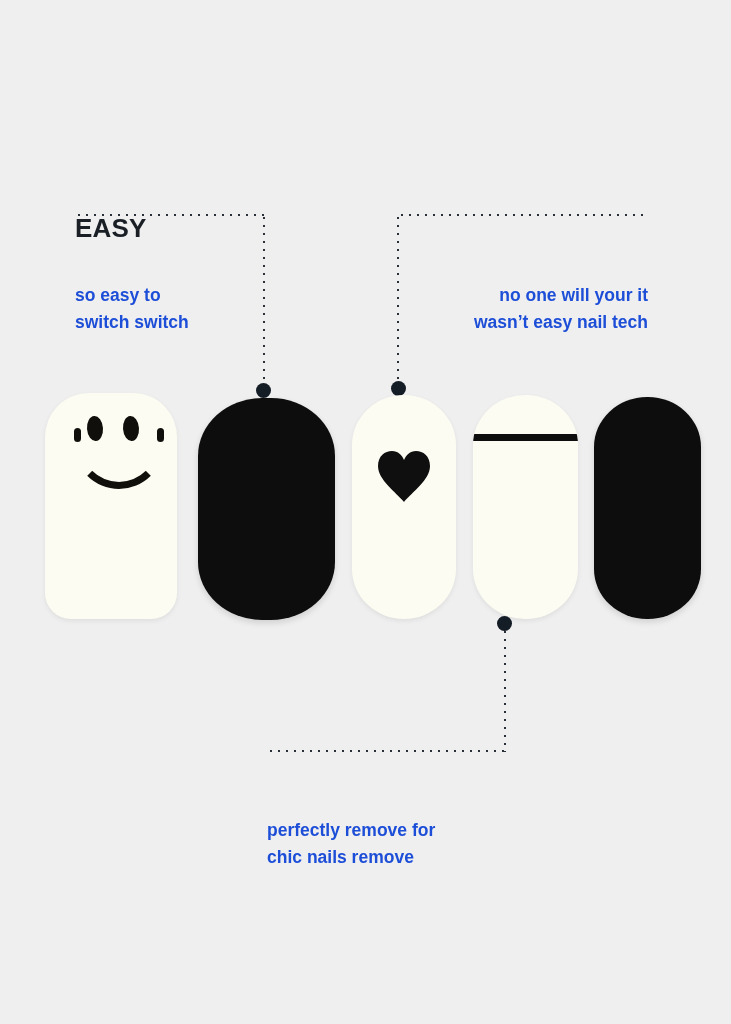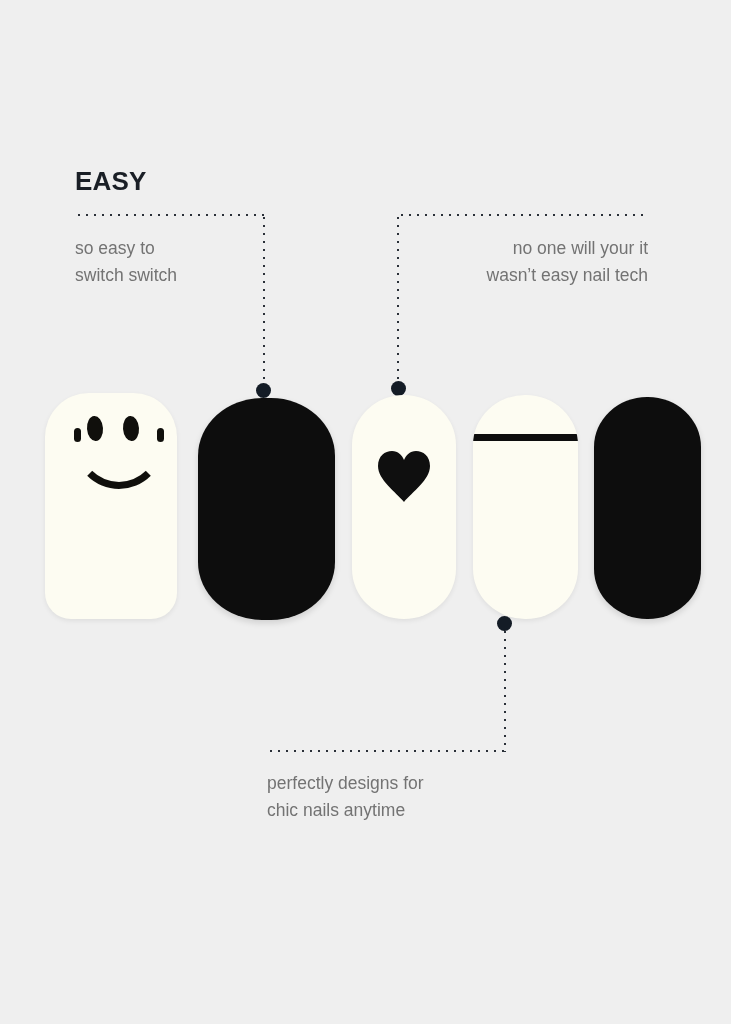--- a/index.html
+++ b/index.html
@@ -8,34 +8,34 @@
     width:731px;height:1024px;
     background:#efefef;
     font-family:"Liberation Sans","DejaVu Sans",sans-serif;
     color:#1a1f26;
     overflow:hidden;
     position:relative;
   }
   .stage{position:absolute;inset:0;width:731px;height:1024px;}
 
   
-  .callout{position:absolute;}
+  .callout{position:absolute;margin-top:47px;}
   .callout-title{
     font-size:26px;
     font-weight:700;
     letter-spacing:0.2px;
     line-height:1;
     color:#1a1f26;
     white-space:nowrap;
   }
   .callout-body{
     font-size:17.5px;
-    font-weight:400;
+    font-weight:700;
     line-height:1.52;
-    color:#737373;
+    color:#1d4ed8;
   }
 
   
   .dot-rule-h{
     position:absolute;
     height:2px;
     background-image:radial-gradient(circle, #2a3038 0.9px, rgba(0,0,0,0) 1.1px);
     background-size:8px 2px;
     background-repeat:repeat-x;
     background-position:0 0;
@@ -184,17 +184,17 @@
 
   <div class="nail black" id="nail-5"></div>
 
   <div class="node-dot" style="left:497px;top:616px;"></div>
   <div class="dot-rule-v" style="left:504px;top:628px;height:124px;"></div>
 
 
   <div class="dot-rule-h" style="left:267px;top:750px;width:239px;"></div>
 
   <div class="callout" style="left:267px;top:770px;width:260px;">
-    <div class="callout-body">perfectly designs for</div>
-    <div class="callout-body">chic nails anytime</div>
+    <div class="callout-body">perfectly remove for</div>
+    <div class="callout-body">chic nails remove</div>
   </div>
 
 </div>
 
 </body></html>

